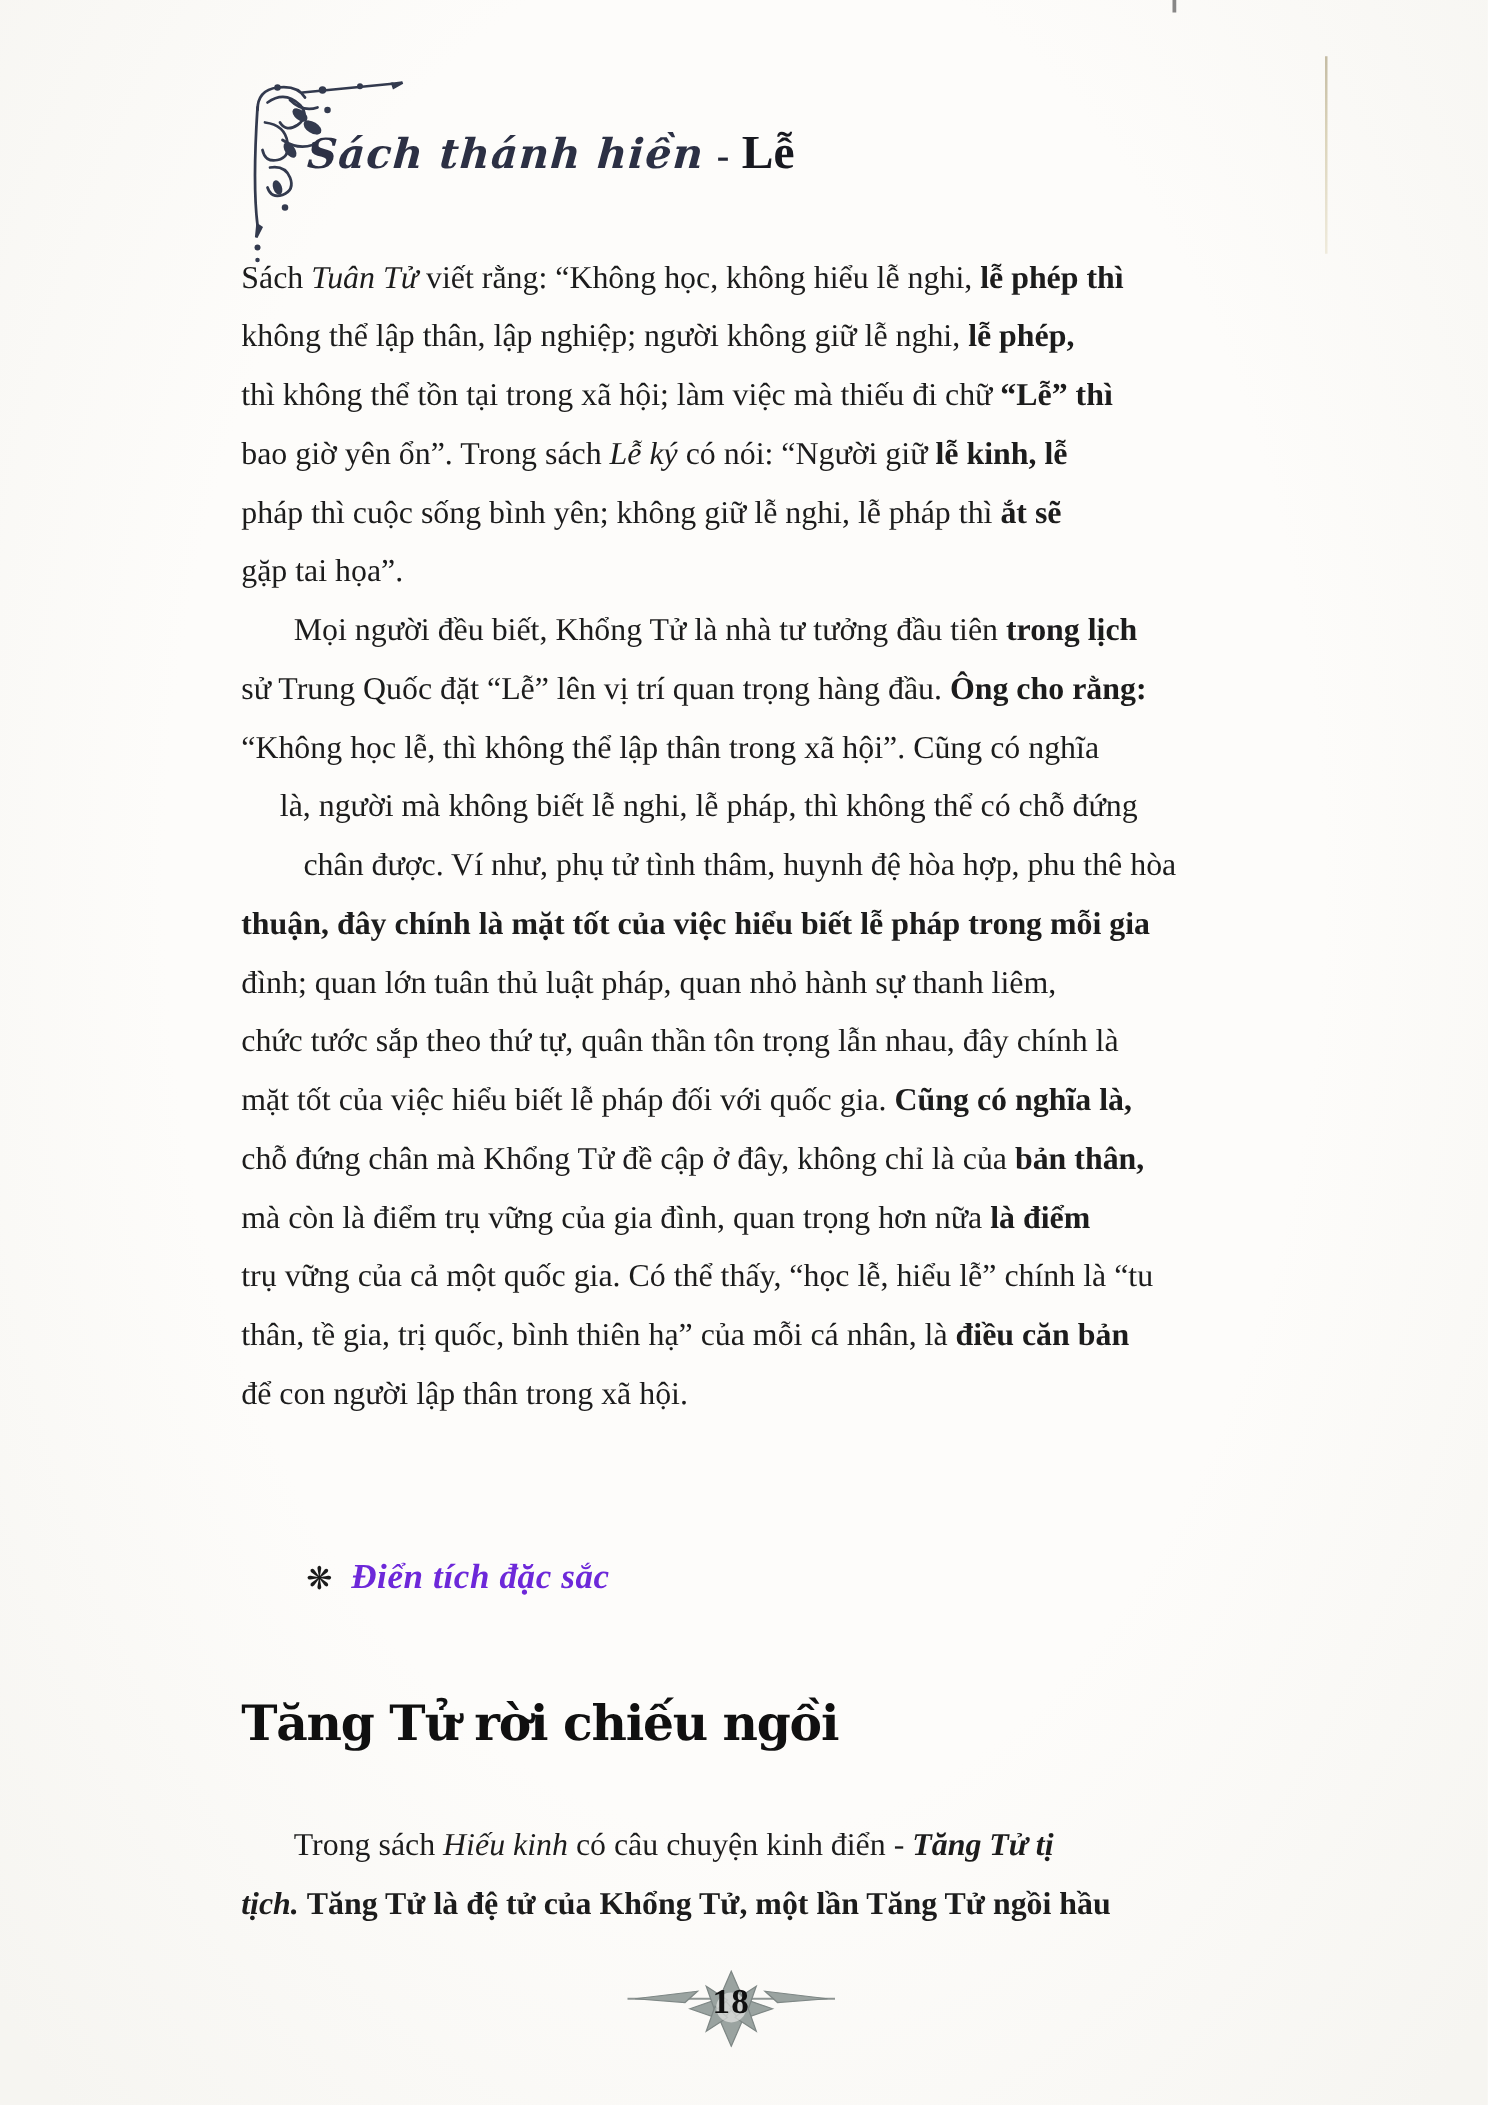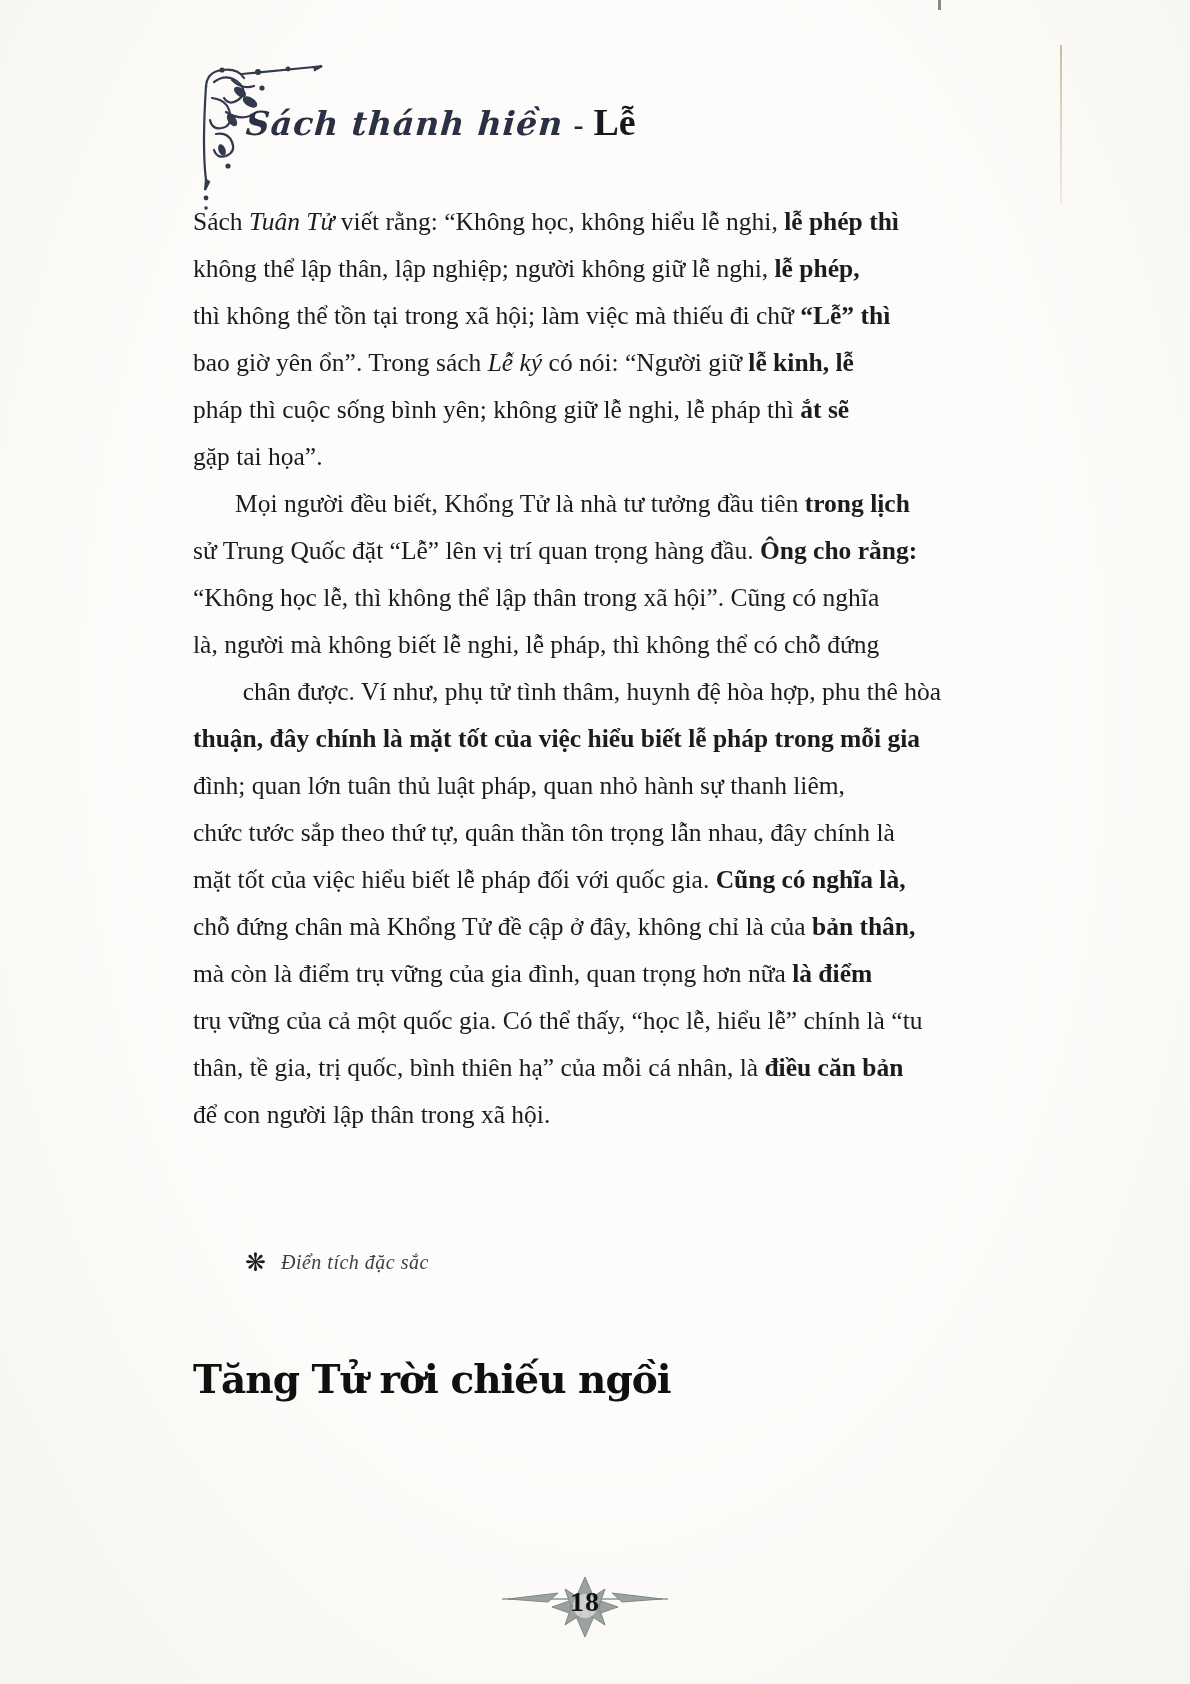--- a/index.html
+++ b/index.html
@@ -41,21 +41,21 @@
 
   
   .section-head{
     position:absolute;left:193px;top:1240px;width:748px;height:44px;
     padding-left:52px;display:flex;align-items:center;gap:15px;box-sizing:border-box;
   }
   .flower{
     font-family:"DejaVu Sans",sans-serif;font-size:25px;color:#1b1b1b;line-height:1;
   }
   .section-label{
-    font-style:italic;font-weight:normal;font-size:20px;color:#404040;letter-spacing:0.5px;
+    font-style:italic;font-weight:bold;font-size:28px;color:#6d28d9;letter-spacing:0.5px;
   }
 
   
   .story-title{
     position:absolute;left:193px;top:1356px;width:748px;height:60px;
     text-align:left;font-family:"DejaVu Serif","Liberation Serif",serif;
     font-weight:bold;font-size:39px;color:#101010;letter-spacing:-1px;
   }
 
   
@@ -121,40 +121,44 @@
   <div class="body-text">
       <div class="line" style="word-spacing: 0px;"><span>Sách </span><span class="it">Tuân Tử</span><span> viết rằng: “Không học, không hiểu lễ nghi, </span><span class="bd">lễ phép thì</span></div>
       <div class="line" style="word-spacing: 0px;"><span>không thể lập thân, lập nghiệp; người không giữ lễ nghi, </span><span class="bd">lễ phép,</span></div>
       <div class="line" style="word-spacing: 0px;"><span>thì không thể tồn tại trong xã hội; làm việc mà thiếu đi chữ </span><span class="bd">“Lễ” thì</span></div>
       <div class="line" style="word-spacing: 0px;"><span>bao giờ yên ổn”. Trong sách </span><span class="it">Lễ ký</span><span> có nói: “Người giữ </span><span class="bd">lễ kinh, lễ</span></div>
       <div class="line" style="word-spacing: 0px;"><span>pháp thì cuộc sống bình yên; không giữ lễ nghi, lễ pháp thì </span><span class="bd">ắt sẽ</span></div>
       <div class="line flush"><span>gặp tai họa”.</span></div>
       <div class="line indent" style="word-spacing: 0px;"><span>Mọi người đều biết, Khổng Tử là nhà tư tưởng đầu tiên </span><span class="bd">trong lịch</span></div>
       <div class="line" style="word-spacing: 0px;"><span>sử Trung Quốc đặt “Lễ” lên vị trí quan trọng hàng đầu. </span><span class="bd">Ông cho rằng:</span></div>
       <div class="line" style="word-spacing: 0px;"><span>“Không học lễ, thì không thể lập thân trong xã hội”. Cũng có nghĩa</span></div>
-      <div class="line" style="word-spacing: 0px;"><span>là, người mà không biết lễ nghi, lễ pháp, thì không thể có chỗ đứng</span></div>
+      <div class="line" style="word-spacing: 0px; text-align: center;"><span>là, người mà không biết lễ nghi, lễ pháp, thì không thể có chỗ đứng</span></div>
       <div class="line" style="word-spacing: 0px; text-align: right;"><span>chân được. Ví như, phụ tử tình thâm, huynh đệ hòa hợp, phu thê hòa</span></div>
       <div class="line" style="word-spacing: 0px; font-weight: bold;"><span>thuận, đây chính là mặt tốt của việc hiểu biết lễ pháp trong mỗi gia</span></div>
       <div class="line" style="word-spacing: 0px;"><span>đình; quan lớn tuân thủ luật pháp, quan nhỏ hành sự thanh liêm,</span></div>
       <div class="line" style="word-spacing: 0px;"><span>chức tước sắp theo thứ tự, quân thần tôn trọng lẫn nhau, đây chính là</span></div>
       <div class="line" style="word-spacing: 0px;"><span>mặt tốt của việc hiểu biết lễ pháp đối với quốc gia.  </span><span class="bd">Cũng có nghĩa là,</span></div>
       <div class="line" style="word-spacing: 0px;"><span>chỗ đứng chân mà Khổng Tử đề cập ở đây, không chỉ là của </span><span class="bd">bản thân,</span></div>
       <div class="line" style="word-spacing: 0px;"><span>mà còn là điểm trụ vững của gia đình, quan trọng hơn nữa </span><span class="bd">là điểm</span></div>
       <div class="line" style="word-spacing: 0px;"><span>trụ vững của cả một quốc gia. Có thể thấy, “học lễ, hiểu lễ” chính là “tu</span></div>
       <div class="line" style="word-spacing: 0px;"><span>thân, tề gia, trị quốc, bình thiên hạ” của mỗi cá nhân, là </span><span class="bd">điều căn bản</span></div>
       <div class="line flush"><span>để con người lập thân trong xã hội.</span></div>
     </div>
 
   <div class="section-head">
     <span class="flower">❋</span>
     <span class="section-label">Điển tích đặc sắc</span>
   </div>
 
   <div class="story-title">Tăng Tử rời chiếu ngồi</div>
 
+  <div class="body-text-2">
+      <div class="line indent" style="word-spacing: 0px;"><span>Trong sách </span><span class="it">Hiếu kinh</span><span> có câu chuyện kinh điển - </span><span class="it bd">Tăng Tử tị</span></div>
+      <div class="line" style="word-spacing: 0px;"><span class="it bd">tịch.</span><span> </span><span class="bd">Tăng Tử là đệ tử của Khổng Tử, một lần Tăng Tử ngồi hầu</span></div>
+    </div>
 
   <svg class="footer-orn" viewBox="0 0 170 62" fill="none">
     <g stroke="#8f9694" stroke-width="1.6">
       <path d="M2 23 H76"></path>
       <path d="M94 23 H168"></path>
     </g>
     <g fill="#9aa3a0" stroke="#7e8785" stroke-width="1">
       <path d="M8 23 L58 17 L48 26 Z"></path>
       <path d="M162 23 L112 17 L122 26 Z"></path>
       <path d="M85 1 L95 24 L85 31 L75 24 Z"></path>

